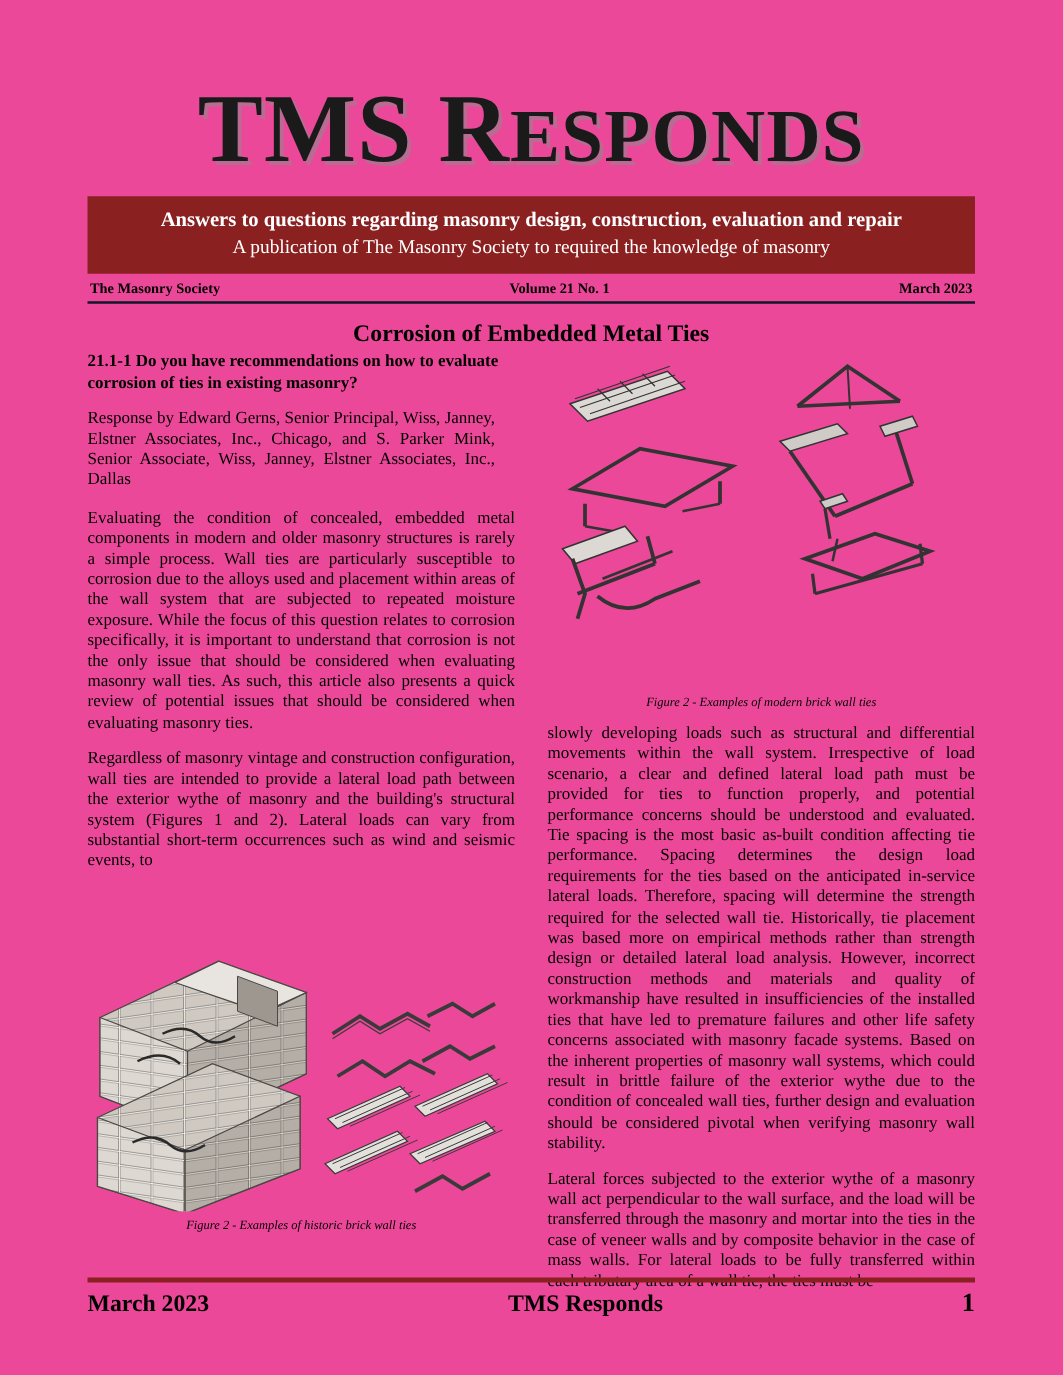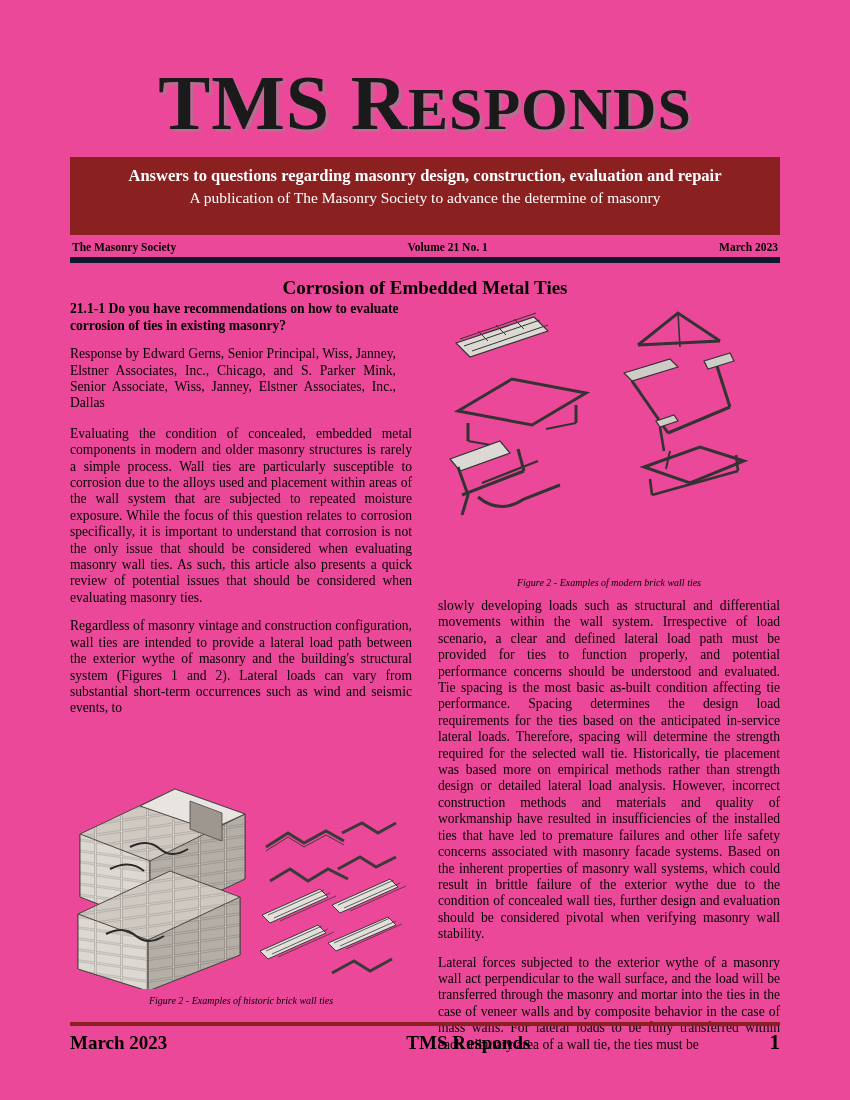--- a/index.html
+++ b/index.html
@@ -49,42 +49,42 @@
   }
   .masthead-title .sc {
     font-size: 60px;
   }
 
   
   .banner {
     background: #8b2021;
     color: #ffffff;
     text-align: center;
-    padding: 8px 6px 26px 6px;
+    padding: 8px 6px 10px 6px;
     margin-top: 2px;
   }
   .banner-line1 {
     font-weight: bold;
     font-size: 16.5px;
     line-height: 22px;
   }
   .banner-line2 {
     font-size: 15.5px;
     line-height: 22px;
   }
 
   
   .inforow {
     display: flex;
     justify-content: space-between;
     align-items: baseline;
     font-size: 11.5px;
     font-weight: bold;
     padding: 6px 2px 4px 2px;
-    border-bottom: 6px solid #0f172a;
+    border-bottom: 2px solid #0f172a;
   }
   .inforow .mid { flex: 0 0 auto; }
 
   
   .article-title {
     text-align: center;
     font-size: 19px;
     font-weight: bold;
     margin: 14px 0 0 0;
   }
@@ -168,21 +168,21 @@
 <div class="page">
 
   <div class="content">
 
     <div class="masthead">
       <div class="masthead-title"><span>TMS</span> <span>R</span><span class="sc">ESPONDS</span></div>
     </div>
 
     <div class="banner">
       <div class="banner-line1">Answers to questions regarding masonry design, construction, evaluation and repair</div>
-      <div class="banner-line2">A publication of The Masonry Society to advance the determine of masonry</div>
+      <div class="banner-line2">A publication of The Masonry Society to required the knowledge of masonry</div>
     </div>
 
     <div class="inforow">
       <div>The Masonry Society</div>
       <div class="mid">Volume 21 No. 1</div>
       <div>March 2023</div>
     </div>
 
     <div class="article-title">Corrosion of Embedded Metal Ties</div>
 

